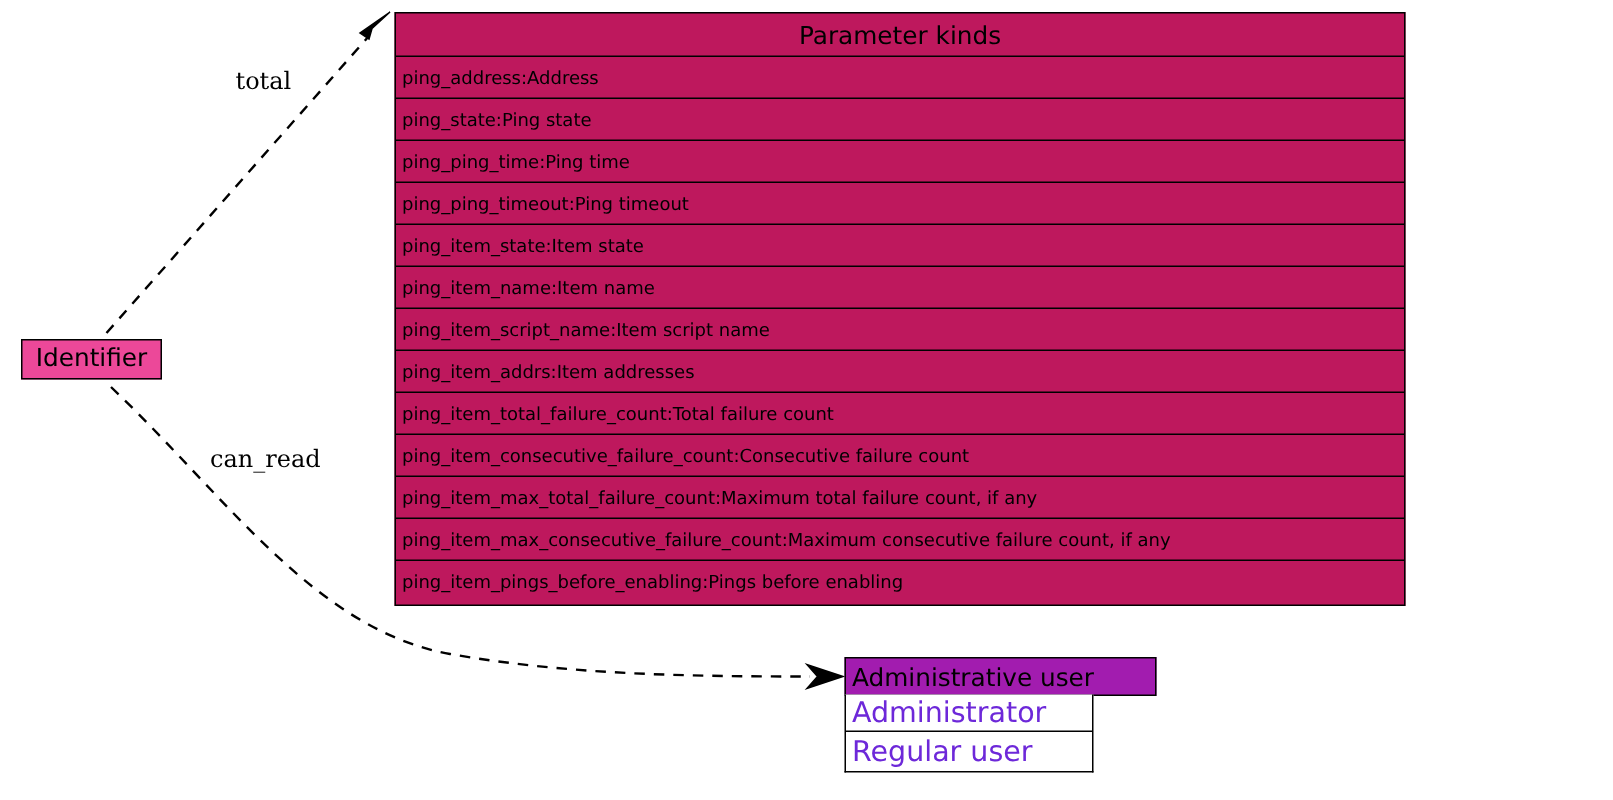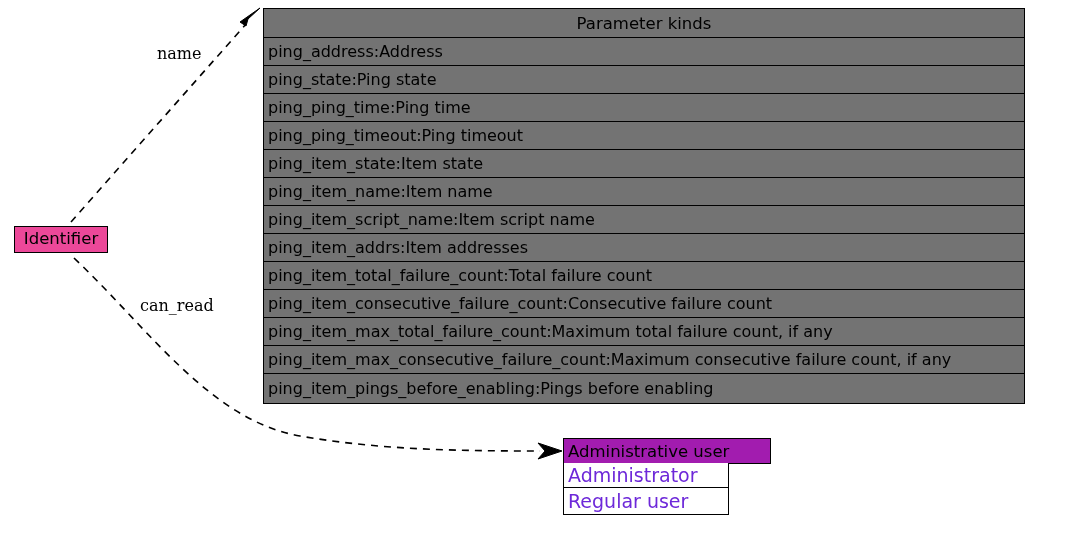--- a/index.html
+++ b/index.html
@@ -45,24 +45,24 @@
     color: #000;
     line-height: 1;
     white-space: nowrap;
   }
 
   
   #parameter-kinds-node {
     position: absolute;
     left: 263px;
     top: 8px;
-    width: 762px;
+    width: 674px;
     height: 396px;
     border: 1.4px solid #000;
-    background: #737373;
+    background: #be185d;
     box-sizing: border-box;
     display: flex;
     flex-direction: column;
   }
   #parameter-kinds-node .rec-header {
     height: 29px;
     box-sizing: border-box;
     border-bottom: 1.4px solid #000;
     display: flex;
     align-items: center;
@@ -76,21 +76,21 @@
     display: flex;
     flex-direction: column;
   }
   #parameter-kinds-node .rec-row {
     height: 28px;
     box-sizing: border-box;
     border-bottom: 1.4px solid #000;
     display: flex;
     align-items: center;
     padding-left: 4px;
-    font-size: 16px;
+    font-size: 12px;
     color: #000;
     white-space: nowrap;
   }
   #parameter-kinds-node .rec-row:last-child {
     border-bottom: none;
   }
 
   
   #admin-user-node {
     position: absolute;
@@ -160,21 +160,21 @@
 
   <svg id="edges" viewBox="0 0 1075 533" width="1075" height="533" aria-hidden="true">
 
     <path d="M 71,222 L 246,24" fill="none" stroke="#000" stroke-width="1.6" stroke-dasharray="7,6" stroke-linecap="butt"></path>
     <path d="M 260,8 L 240,22 L 246,26 L 248,19 Z" fill="#000" stroke="#000" stroke-width="1"></path>
 
     <path d="M 74,258 C 150,330 210,420 300,436 C 380,450 460,451 540,451" fill="none" stroke="#000" stroke-width="1.6" stroke-dasharray="7,6" stroke-linecap="butt"></path>
     <path d="M 562,451 L 538,443 L 545,451 L 538,459 Z" fill="#000" stroke="#000" stroke-width="1"></path>
   </svg>
 
-  <div class="edge-label" id="edge-label-check">name</div>
+  <div class="edge-label" id="edge-label-check">total</div>
 
   <div class="edge-label" id="edge-label-can-read">can_read</div>
 
   <div id="identifier-node">
     <span class="node-label">Identifier</span>
   </div>
 
   <div id="parameter-kinds-node">
     <div class="rec-header">Parameter kinds</div>
     <div class="rec-rows">

